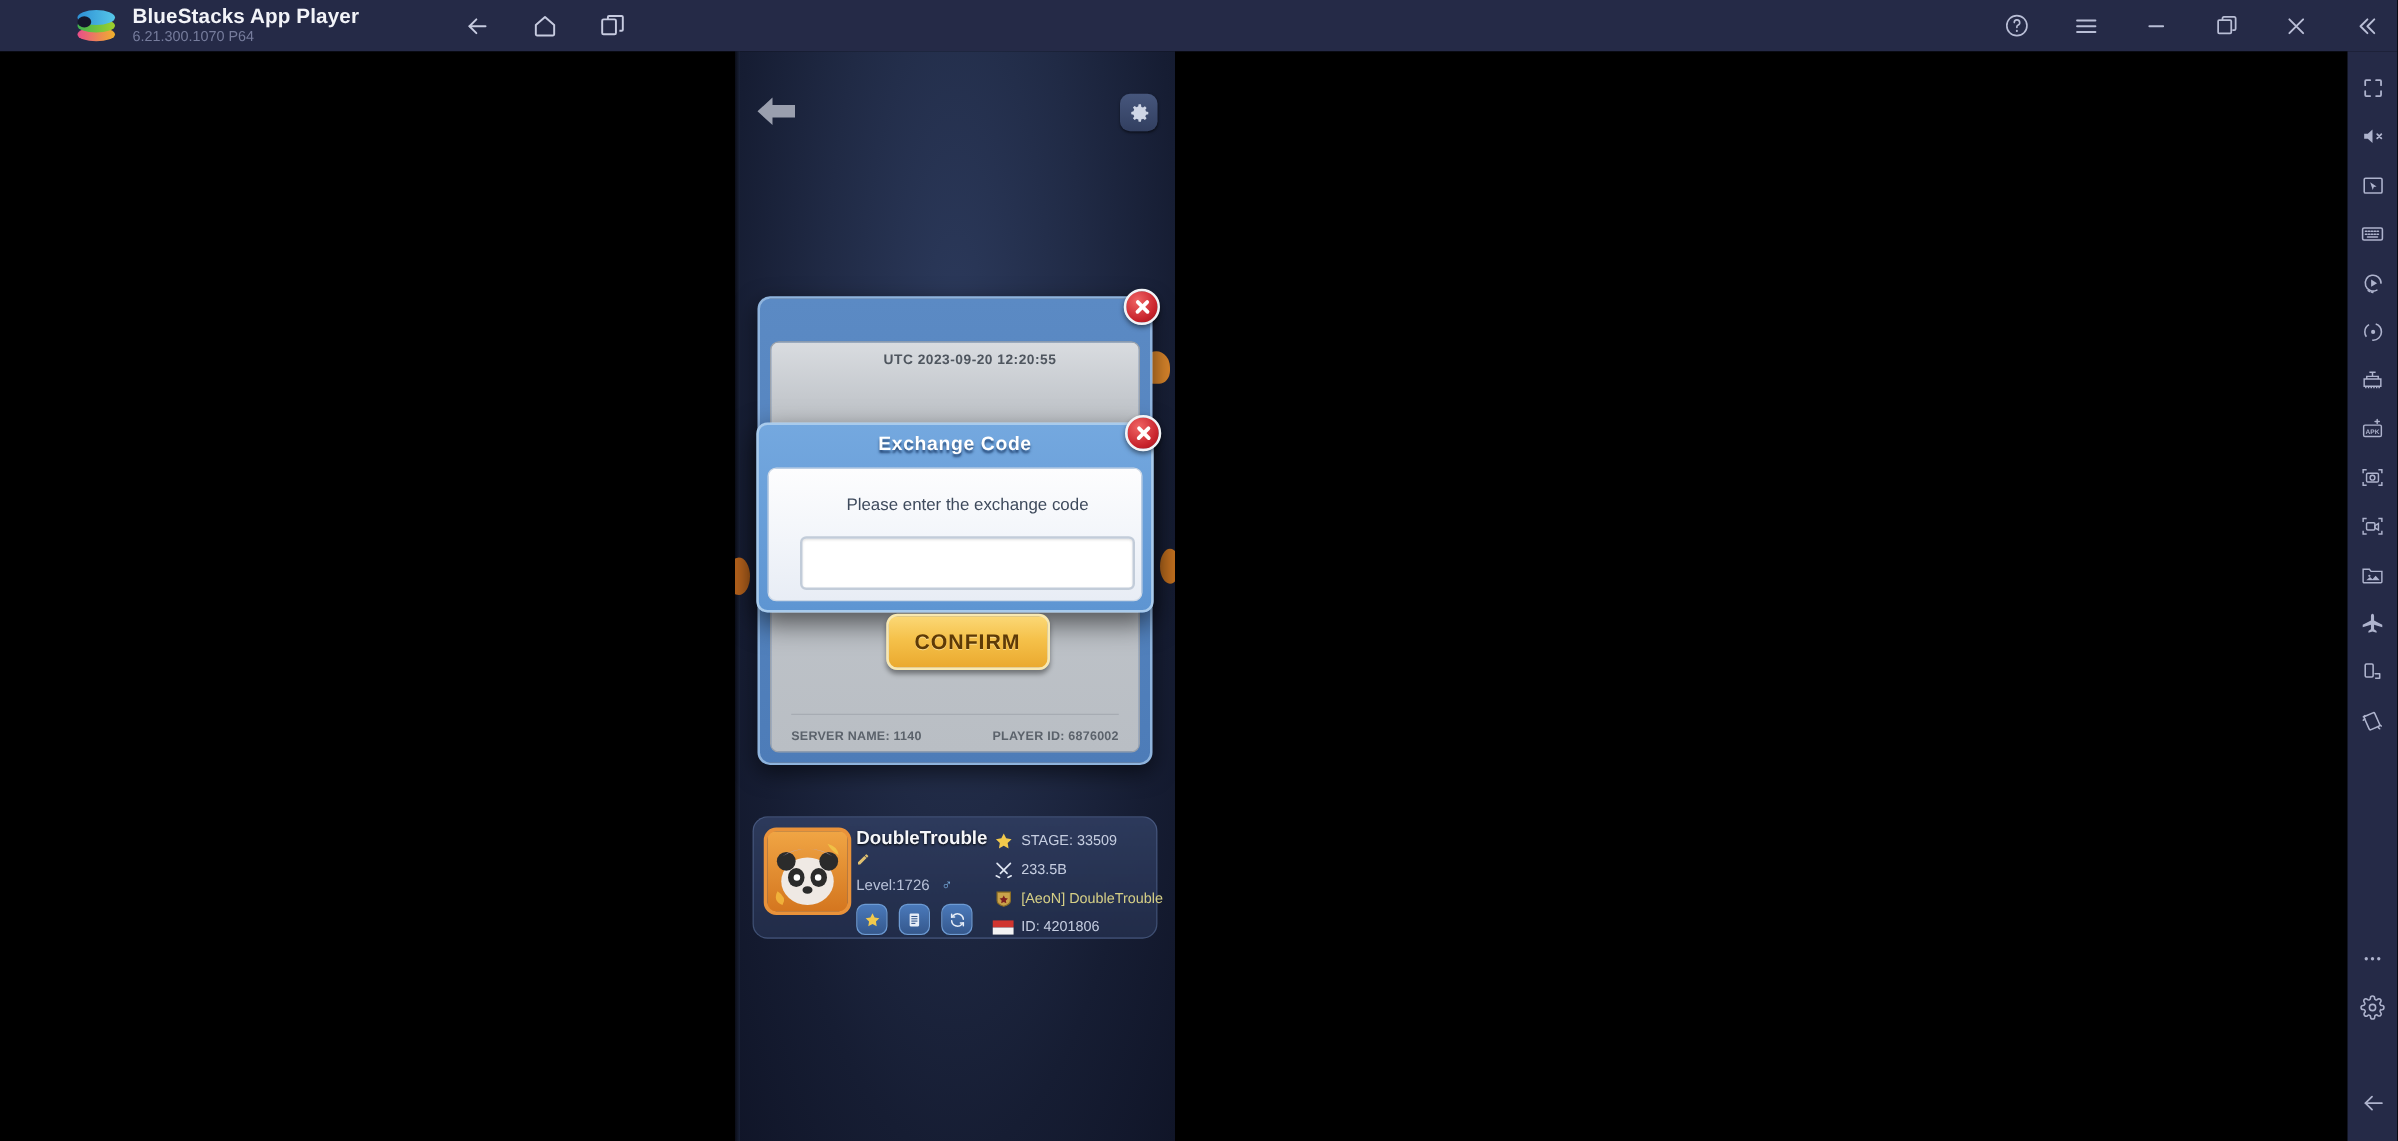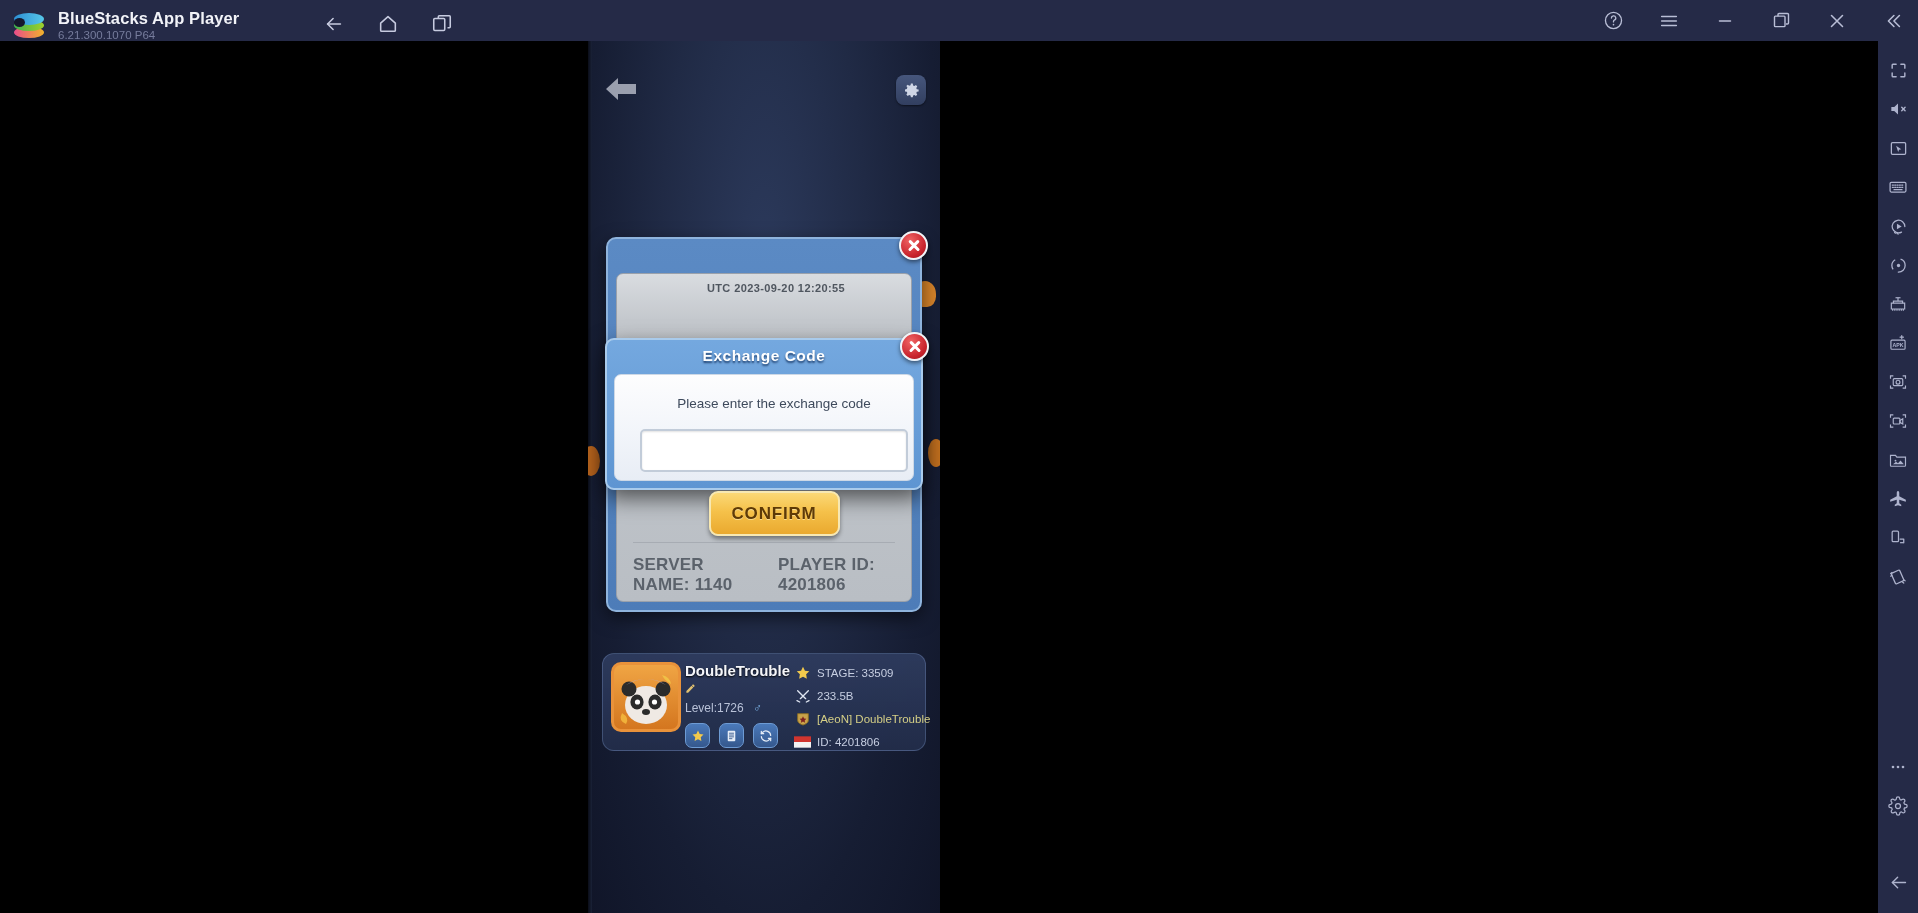--- a/index.html
+++ b/index.html
@@ -7,21 +7,21 @@
     width: 1918px; height: 913px;
     background: #000;
     font-family: "Liberation Sans", sans-serif;
     overflow: hidden;
   }
   #root { position: relative; width: 1918px; height: 913px; background: #000; }
 
   
   .titlebar {
     position: absolute; left: 0; top: 0; width: 1918px; height: 41px;
-    background: #252a47; display: flex; align-items: flex-end;
+    background: #252a47; display: flex; align-items: center; padding-left: 48px;
   }
   .bs-logo { margin-left: 14px; width: 30px; height: 30px; position: relative; }
   .bs-logo i { position: absolute; left: 0; border-radius: 50%; display:block; }
   .bs-l1 { top: 16px; width: 30px; height: 11px; background: linear-gradient(90deg,#e94d8a,#f0b22b); }
   .bs-l2 { top: 9px; width: 30px; height: 11px; background: linear-gradient(90deg,#3fb34f,#9fd02c); }
   .bs-l3 { top: 2px; width: 30px; height: 12px; background: linear-gradient(90deg,#2d8fd5,#56c7e8); }
   .bs-l4 { top: 7px; left: 10px; width: 11px; height: 9px; background: #15182c; }
   .title-texts { margin-left: 14px; line-height: 1.05; }
   .title-main { color: #f2f3f8; font-size: 16.5px; font-weight: bold; letter-spacing: .1px; }
   .title-sub { color: #767c9c; font-size: 11.5px; margin-top: 2px; }
@@ -101,21 +101,21 @@
     color: #14345c; font-size: 13.5px; font-weight: bold; letter-spacing: .6px;
     text-shadow: 0 1px 0 rgba(200,230,250,.55);
     box-shadow: 0 2px 3px rgba(0,0,0,.35);
   }
   .gbtn.eng { font-weight: bold; letter-spacing: .2px; }
   .settings-footer {
     position: absolute; left: 0; right: 0; bottom: 6px; padding: 0 16px;
   }
   .footer-sep { height: 1px; background: #a7acb3; margin-bottom: 12px; }
   .footer-row { display: flex; justify-content: space-between; color: #5b626b;
-    font-size: 17px; font-weight: bold; letter-spacing: .2px; gap: 24px; }
+    font-size: 10px; font-weight: bold; letter-spacing: .2px; gap: 24px; }
 
   .xclose {
     position: absolute; width: 29px; height: 29px; border-radius: 50%;
     background: radial-gradient(circle at 36% 30%, #f06464, #c8232c 65%, #97151d 100%);
     border: 2px solid #f2f4f7; display: flex; align-items: center; justify-content: center;
     box-shadow: 0 2px 4px rgba(0,0,0,.5);
   }
   .xclose::before, .xclose::after {
     content: ''; position: absolute; width: 14px; height: 3.4px; background: #fff; border-radius: 2px;
   }
@@ -296,21 +296,21 @@
     <div class="blob blob-r2"></div>
 
     <div class="settings">
       <div class="xclose settings-close"></div>
       <div class="settings-body">
         <div class="utc-line">UTC 2023-09-20 12:20:55</div>
         <div class="settings-footer">
           <div class="footer-sep"></div>
           <div class="footer-row">
             <span>SERVER NAME: 1140</span>
-            <span>PLAYER ID: 4201806</span>
+            <span>PLAYER ID: 6876002</span>
           </div>
         </div>
       </div>
     </div>
 
     <div class="exchange">
       <div class="exchange-title">Exchange Code</div>
       <div class="xclose exchange-close"></div>
       <div class="exchange-body">
         <div class="exchange-prompt">Please enter the exchange code</div>

